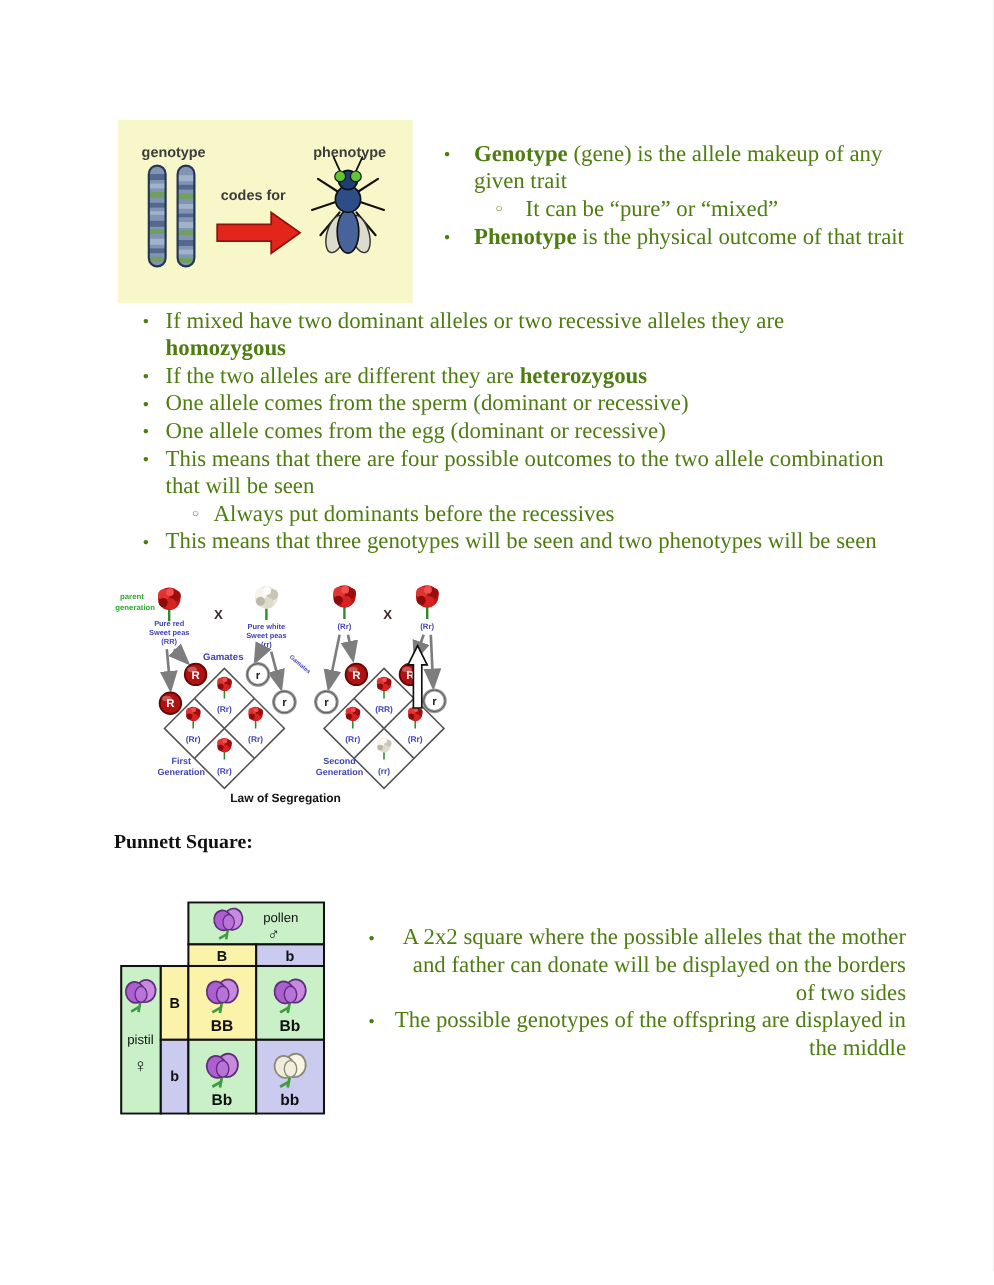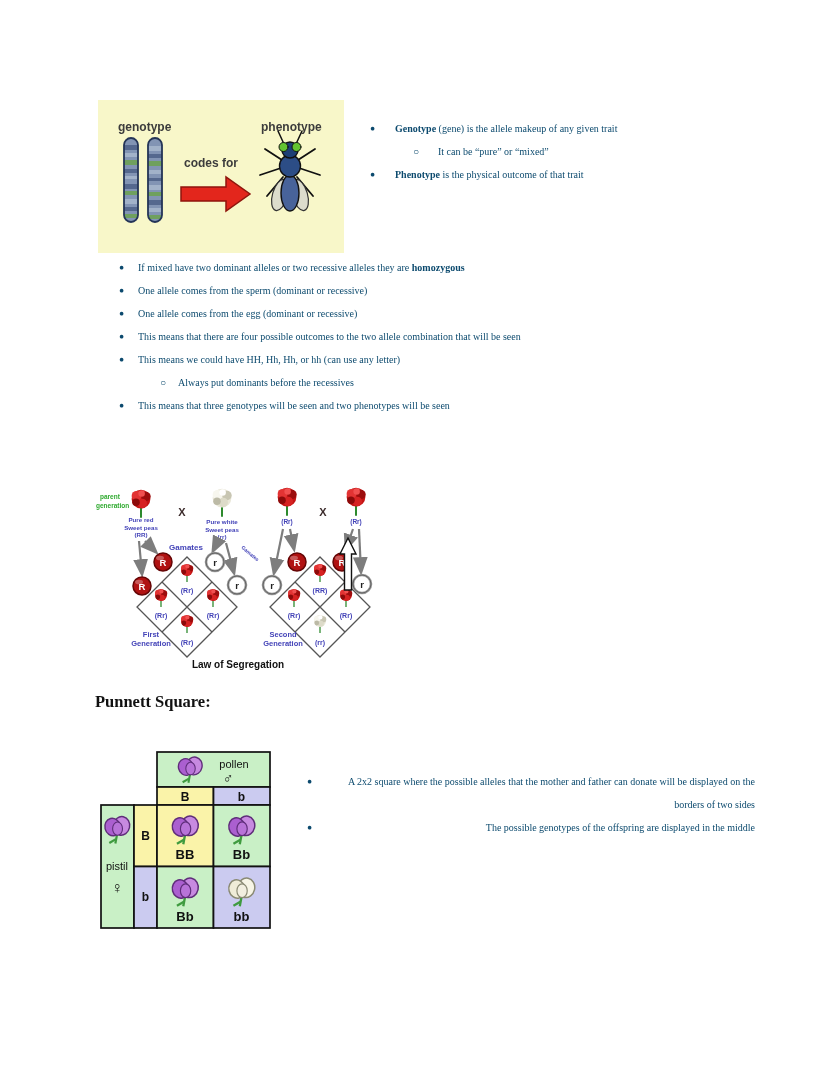--- a/index.html
+++ b/index.html
@@ -3,21 +3,21 @@
 <meta charset="utf-8">
 <style>
   html,body { margin:0; padding:0; background:#e9e9e9; }
   .page {
     position:relative; width:828px; height:1071px; margin:0 auto;
     background:#ffffff; overflow:hidden;
     font-family:"Liberation Serif", serif; color:#1c1c1c;
   }
   
   .doc-list { position:absolute; list-style:none; margin:0; padding:0;
-    font-size:10px; line-height:23px; color:#0c4a6e; }
+    font-size:19px; line-height:23px; color:#4d7c0f; }
   .doc-list li { position:relative; }
   .b { font-weight:bold; }
 
   .intro-list { left:368px; top:117px; width:390px; }
   .intro-list .l1 { padding-left:27px; }
   .intro-list .l1::before { content:"●"; position:absolute; left:2px; top:0;
     font-size:8.5px; line-height:23px; }
   .intro-list .l2 { padding-left:70px; }
   .intro-list .l2::before { content:"○"; position:absolute; left:45px; top:0;
     font-size:10px; line-height:23px; }
@@ -119,24 +119,24 @@
   </div>
 
   <ul class="doc-list intro-list">
     <li class="l1"><span class="b">Genotype</span><span> (gene) is the allele makeup of any given trait</span></li>
     <li class="l2"><span>It can be “pure” or “mixed”</span></li>
     <li class="l1"><span class="b">Phenotype</span><span> is the physical outcome of that trait</span></li>
   </ul>
 
   <ul class="doc-list main-list">
     <li class="l1"><span>If mixed have two dominant alleles or two recessive alleles they are </span><span class="b">homozygous</span></li>
+    <li class="l1"><span>If the two alleles are different they are </span><span class="b">heterozygous</span></li>
     <li class="l1"><span>One allele comes from the sperm (dominant or recessive)</span></li>
     <li class="l1"><span>One allele comes from the egg (dominant or recessive)</span></li>
     <li class="l1"><span>This means that there are four possible outcomes to the two allele combination that will be seen</span></li>
-    <li class="l1"><span>This means we could have HH, Hh, Hh, or hh (can use any letter)</span></li>
     <li class="l2"><span>Always put dominants before the recessives</span></li>
     <li class="l1"><span>This means that three genotypes will be seen and two phenotypes will be seen</span></li>
   </ul>
 
   <div class="fig-segregation">
     <svg class="svgsans" width="300" height="186" viewBox="0 0 300 186">
       <defs>
         <marker id="arrG" markerWidth="9" markerHeight="8" refX="6" refY="3" orient="auto" viewBox="0 0 8 6">
           <path d="M0,0 L7.5,3 L0,6 Z" fill="#7d7d7d"></path>
         </marker>

